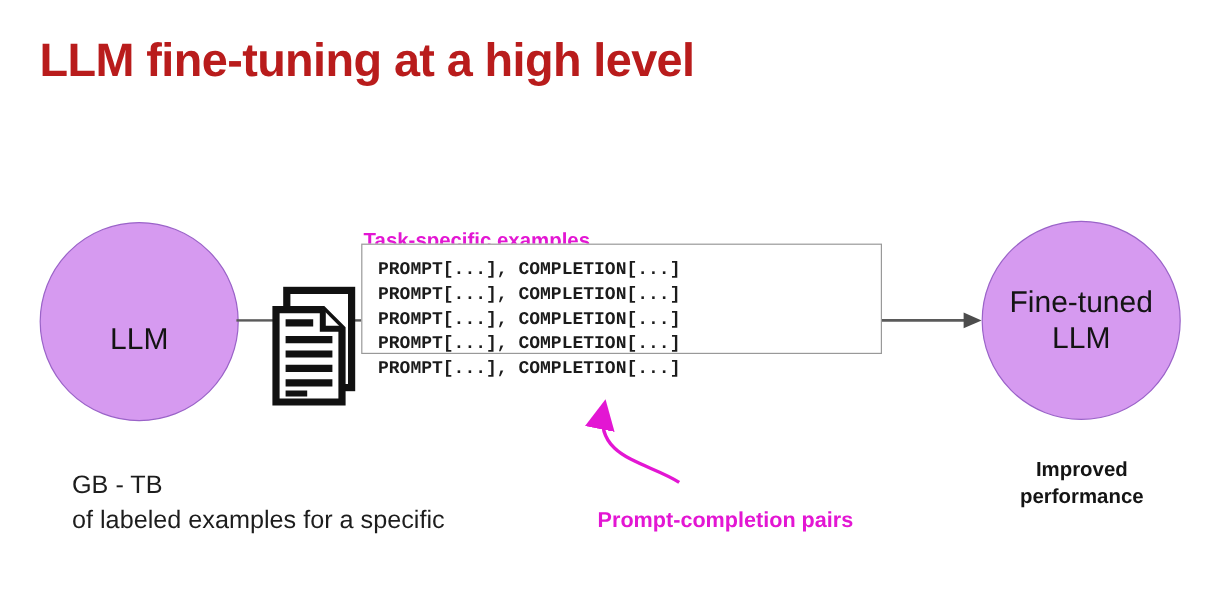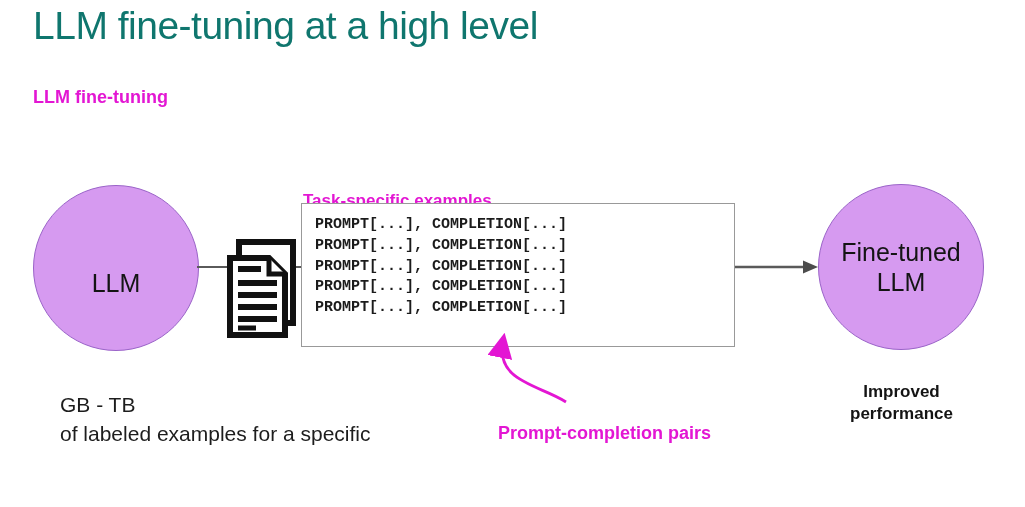--- a/index.html
+++ b/index.html
@@ -14,23 +14,23 @@
   html,body{background:#ffffff;}
   .stage{
     position:relative;
     width:1025px;height:507px;
     background:#ffffff;
     font-family:"Liberation Sans", sans-serif;
     color:var(--ink);
     overflow:hidden;
   }
   .title{
-    position:absolute;left:33px;top:4px;
-    font-size:39px;font-weight:400;letter-spacing:-0.5px;
-    color:#0f766e;
+    position:absolute;left:33px;top:29px;
+    font-size:39px;font-weight:700;letter-spacing:-0.5px;
+    color:#b91c1c;
   }
   .subtitle{
     position:absolute;left:33px;top:87px;
     font-size:18px;font-weight:700;
     color:var(--magenta);
   }
   .diagram-label{
     position:absolute;
     font-size:17px;font-weight:700;
     color:var(--magenta);
@@ -49,21 +49,21 @@
     text-align:center;
     font-size:25px;line-height:1.22;color:#141414;
   }
   .circle-left{left:33px;top:185px;}
   .circle-right{left:818px;top:184px;}
   .hline{
     position:absolute;height:2px;background:var(--lineGray);
   }
   .line-left{left:197px;top:266px;width:106px;}
   .examples-box{
-    position:absolute;left:301px;top:203px;width:434px;height:144px;
+    position:absolute;left:301px;top:203px;width:434px;height:92px;
     background:#ffffff;border:1.3px solid var(--boxBorder);
     padding:11px 0 0 13px;
   }
   .prompt-line{
     font-family:"Liberation Mono","DejaVu Sans Mono",monospace;
     font-weight:700;font-size:15px;line-height:20.8px;
     color:#1b1b1b;white-space:pre;
   }
   .doc-icon{position:absolute;left:226px;top:238px;}
   .arrow-svg{position:absolute;left:735px;top:257px;}
@@ -83,21 +83,20 @@
     text-align:left;font-size:18px;font-weight:700;
     color:var(--magenta);
   }
 </style>
 </head>
 <body>
 
 <div class="stage">
 
   <div class="title">LLM fine-tuning at a high level</div>
-  <div class="subtitle">LLM fine-tuning</div>
 
   <div class="diagram-label label-model-left">Model</div>
   <div class="circle circle-left">
     <div>
       <br>
       <span>LLM</span>
     </div>
   </div>
 
   <div class="hline line-left"></div>

